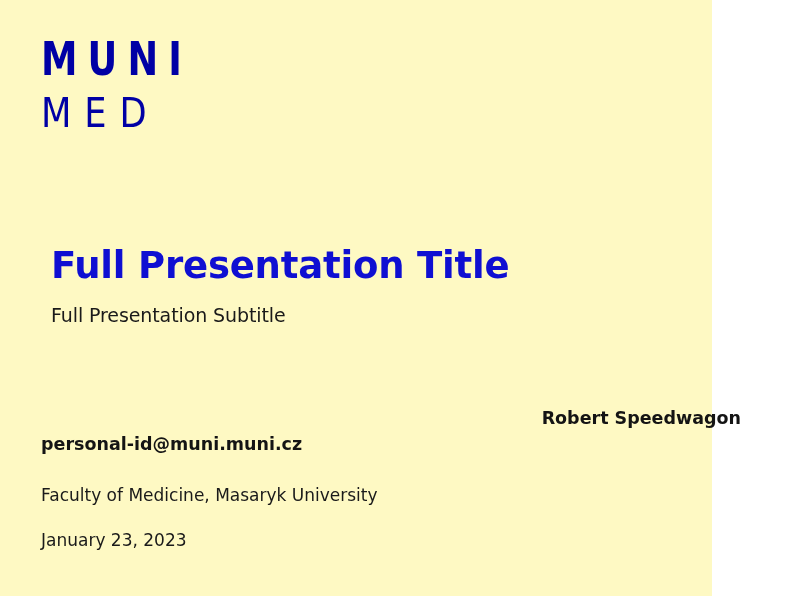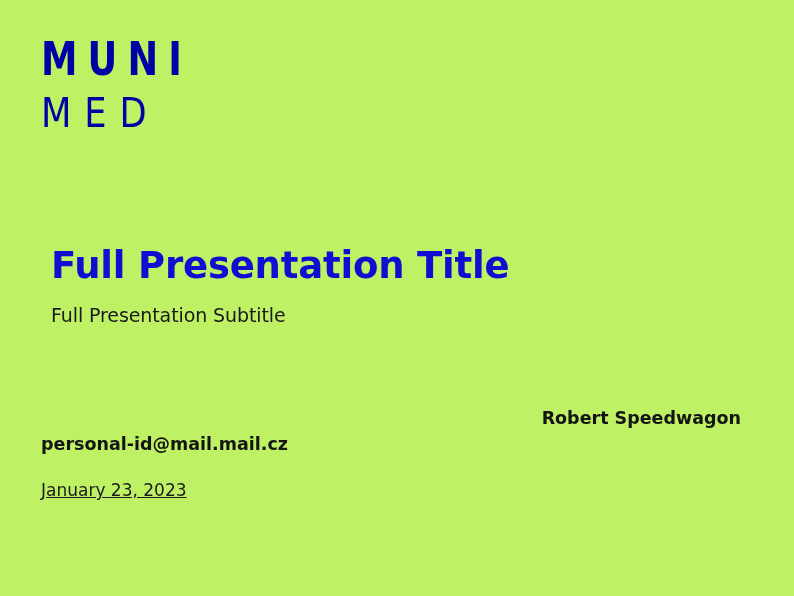--- a/index.html
+++ b/index.html
@@ -10,23 +10,23 @@
     width: 794px;
     height: 596px;
     background: #ffffff;
     font-family: "DejaVu Sans", sans-serif;
     -webkit-font-smoothing: antialiased;
     overflow: hidden;
   }
 
   .slide {
     position: relative;
-    width: 794px;
+    width: 712px;
     height: 596px;
-    background: #bef264;
+    background: #fef9c3;
     box-sizing: border-box;
   }
 
   
   .logo {
     position: absolute;
     left: 41px;
     top: 36px;
     user-select: none;
   }
@@ -118,37 +118,37 @@
     white-space: nowrap;
   }
   .meta-date {
     margin-top: 21px;
     font-family: "DejaVu Sans", sans-serif;
     font-weight: 400;
     font-size: 17px;
     line-height: 24px;
     color: #1a1a1a;
     white-space: nowrap;
-    text-decoration: underline;
   }
 </style>
 </head>
 <body>
 
 <div class="slide">
 
   <div class="logo">
     <span class="logo-muni">MUNI</span>
     <span class="logo-med">MED</span>
   </div>
 
   <div class="title-block">
     <h1 class="slide-title">Full Presentation Title</h1>
     <p class="slide-subtitle">Full Presentation Subtitle</p>
   </div>
 
   <div class="meta-block">
     <div class="meta-author">Robert Speedwagon</div>
-    <div class="meta-email">personal-id@mail.mail.cz</div>
+    <div class="meta-email">personal-id@muni.muni.cz</div>
+    <div class="meta-affiliation">Faculty of Medicine, Masaryk University</div>
     <div class="meta-date">January 23, 2023</div>
   </div>
 
 </div>
 
 </body></html>

